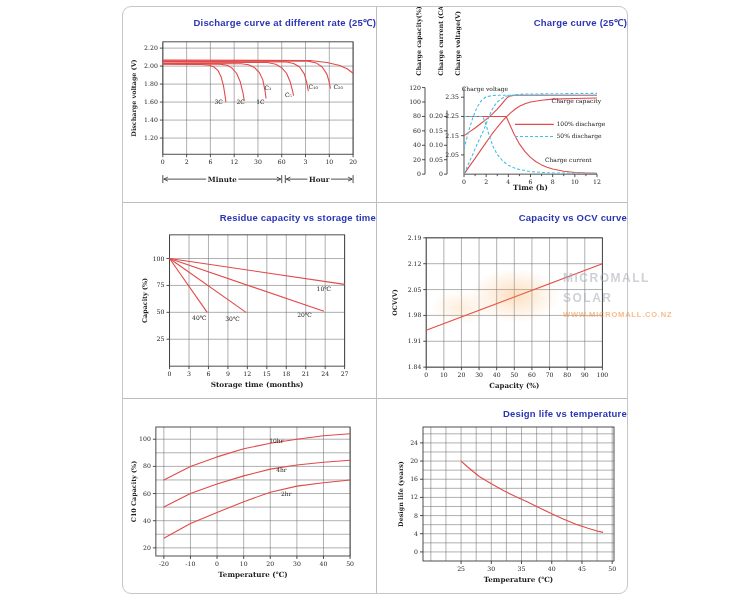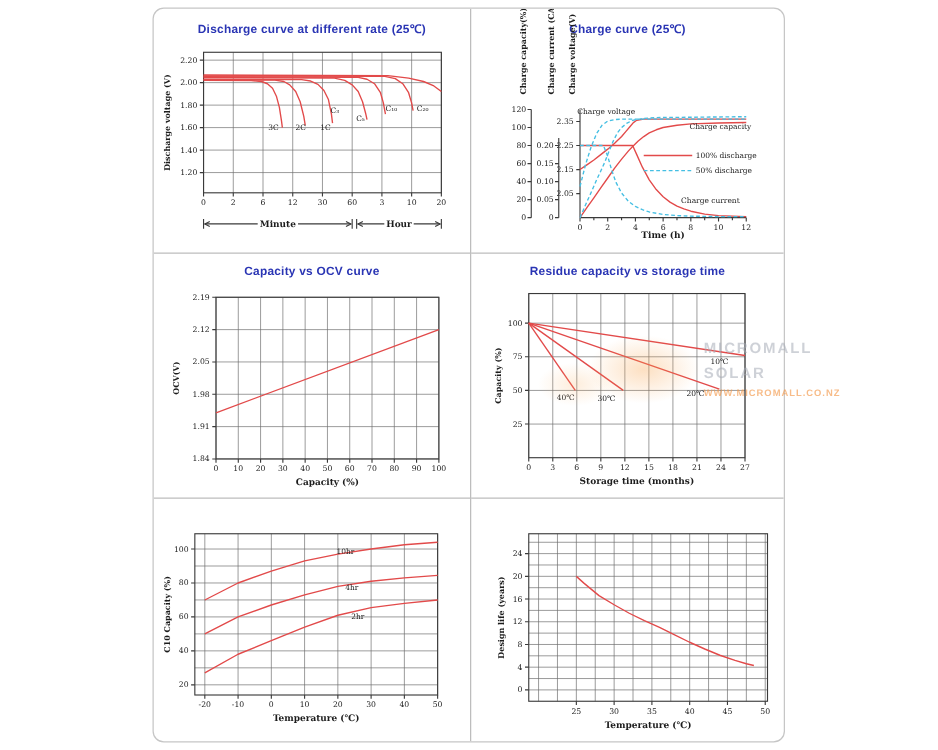--- a/index.html
+++ b/index.html
@@ -5,21 +5,21 @@
   html,body{margin:0;padding:0}
   body{width:750px;height:600px;background:#ffffff;position:relative;
        font-family:"Liberation Sans",sans-serif;overflow:hidden}
   .frame{position:absolute;left:122px;top:6px;width:506px;height:588px;
          background:#fff;border:1px solid #c6c6c6;border-radius:9px;
          display:grid;grid-template-columns:254px 250px;grid-template-rows:196px 196px 194px;
          overflow:hidden;box-sizing:border-box}
   .cell{position:relative;border-right:1px solid #bdbdbd;border-bottom:1px solid #bdbdbd}
   .cell:nth-child(2n){border-right:none}
   .cell:nth-child(5),.cell:nth-child(6){border-bottom:none}
-  .ctitle{position:absolute;top:9px;left:0;right:0;text-align:center;
+  .ctitle{position:absolute;top:9px;left:0;right:0;text-align:right;
           font-size:9.5px;font-weight:bold;color:#2a35b4;letter-spacing:.2px}
   svg.chart{position:absolute;left:0;top:0;width:100%;height:100%}
   .gl{stroke:#6e6e6e;stroke-width:.55}
   .ax{stroke:#3a3a3a;stroke-width:.9;fill:none}
   text{user-select:none}
   .tick{font-family:"DejaVu Serif",serif;font-size:6.2px;fill:#1c1c1c}
   .atitle{font-family:"DejaVu Serif",serif;font-size:7.2px;font-weight:bold;fill:#1c1c1c}
   .rtitle{font-family:"DejaVu Serif",serif;font-size:6.4px;font-weight:bold;fill:#1c1c1c}
   .clab{font-family:"DejaVu Serif",serif;font-size:6px;fill:#222}
   .watermark{position:absolute;left:563px;top:268px;z-index:5;pointer-events:none}
@@ -203,20 +203,82 @@
           <polyline points="87.0,168.0 91.4,157.8 95.9,147.7 100.3,137.6 104.7,128.1 107.0,123.0 110.3,114.3 113.6,106.4 116.9,99.8 120.3,95.5 124.7,91.9 129.1,89.7 136.9,88.3 148.0,87.5 220.0,86.8" fill="none" stroke="#45bfe3" stroke-width="1.1" stroke-linejoin="round" stroke-dasharray="3,2"></polyline>
           <text x="84.78333333333333" y="84.48" class="clab" text-anchor="start">Charge voltage</text>
           <text x="174.55833333333334" y="96.66000000000001" class="clab" text-anchor="start">Charge capacity</text>
           <text x="167.90833333333333" y="155.82" class="clab" text-anchor="start">Charge current</text>
           <line x1="137.98333333333332" y1="117.975" x2="176.77499999999998" y2="117.975" stroke="#e24a4a" stroke-width="1.1" stroke-dasharray="none"></line>
           <text x="179.54583333333335" y="119.975" class="clab" text-anchor="start">100% discharge</text>
           <line x1="137.98333333333332" y1="130.155" x2="176.77499999999998" y2="130.155" stroke="#45bfe3" stroke-width="1.1" stroke-dasharray="3,2"></line>
           <text x="179.54583333333335" y="132.155" class="clab" text-anchor="start">50% discharge</text>
           <text x="153.5" y="184" class="atitle" text-anchor="middle">Time (h)</text>
           <text transform="translate(83,69) rotate(-90)" class="rtitle" text-anchor="start">Charge voltage(V)</text>
+        </svg>
+    </div>
+    <div class="cell">
+      <div class="ctitle">Residue capacity vs storage time</div>
+      <svg class="chart" viewBox="0 0 250 196" preserveAspectRatio="none">
+          <g>
+            <line x1="46" y1="32" x2="46" y2="164" class="gl"></line>
+            <line x1="65.22222222222223" y1="32" x2="65.22222222222223" y2="164" class="gl"></line>
+            <line x1="84.44444444444444" y1="32" x2="84.44444444444444" y2="164" class="gl"></line>
+            <line x1="103.66666666666666" y1="32" x2="103.66666666666666" y2="164" class="gl"></line>
+            <line x1="122.88888888888889" y1="32" x2="122.88888888888889" y2="164" class="gl"></line>
+            <line x1="142.11111111111111" y1="32" x2="142.11111111111111" y2="164" class="gl"></line>
+            <line x1="161.33333333333331" y1="32" x2="161.33333333333331" y2="164" class="gl"></line>
+            <line x1="180.55555555555557" y1="32" x2="180.55555555555557" y2="164" class="gl"></line>
+            <line x1="199.77777777777777" y1="32" x2="199.77777777777777" y2="164" class="gl"></line>
+            <line x1="219" y1="32" x2="219" y2="164" class="gl"></line>
+            <line x1="46" y1="136.95081967213116" x2="219" y2="136.95081967213116" class="gl"></line>
+            <line x1="46" y1="109.90163934426229" x2="219" y2="109.90163934426229" class="gl"></line>
+            <line x1="46" y1="82.85245901639344" x2="219" y2="82.85245901639344" class="gl"></line>
+            <line x1="46" y1="55.803278688524586" x2="219" y2="55.803278688524586" class="gl"></line>
+          </g>
+          <rect x="46" y="32" width="173" height="132" class="ax"></rect>
+          <g>
+            <line x1="46" y1="164" x2="46" y2="167" class="ax"></line>
+            <text x="46" y="174" class="tick" text-anchor="middle">0</text>
+            <line x1="65.22222222222223" y1="164" x2="65.22222222222223" y2="167" class="ax"></line>
+            <text x="65.22222222222223" y="174" class="tick" text-anchor="middle">3</text>
+            <line x1="84.44444444444444" y1="164" x2="84.44444444444444" y2="167" class="ax"></line>
+            <text x="84.44444444444444" y="174" class="tick" text-anchor="middle">6</text>
+            <line x1="103.66666666666666" y1="164" x2="103.66666666666666" y2="167" class="ax"></line>
+            <text x="103.66666666666666" y="174" class="tick" text-anchor="middle">9</text>
+            <line x1="122.88888888888889" y1="164" x2="122.88888888888889" y2="167" class="ax"></line>
+            <text x="122.88888888888889" y="174" class="tick" text-anchor="middle">12</text>
+            <line x1="142.11111111111111" y1="164" x2="142.11111111111111" y2="167" class="ax"></line>
+            <text x="142.11111111111111" y="174" class="tick" text-anchor="middle">15</text>
+            <line x1="161.33333333333331" y1="164" x2="161.33333333333331" y2="167" class="ax"></line>
+            <text x="161.33333333333331" y="174" class="tick" text-anchor="middle">18</text>
+            <line x1="180.55555555555557" y1="164" x2="180.55555555555557" y2="167" class="ax"></line>
+            <text x="180.55555555555557" y="174" class="tick" text-anchor="middle">21</text>
+            <line x1="199.77777777777777" y1="164" x2="199.77777777777777" y2="167" class="ax"></line>
+            <text x="199.77777777777777" y="174" class="tick" text-anchor="middle">24</text>
+            <line x1="219" y1="164" x2="219" y2="167" class="ax"></line>
+            <text x="219" y="174" class="tick" text-anchor="middle">27</text>
+            <line x1="43" y1="55.803278688524586" x2="46" y2="55.803278688524586" class="ax"></line>
+            <text x="41" y="57.803278688524586" class="tick" text-anchor="end">100</text>
+            <line x1="43" y1="82.85245901639344" x2="46" y2="82.85245901639344" class="ax"></line>
+            <text x="41" y="84.85245901639344" class="tick" text-anchor="end">75</text>
+            <line x1="43" y1="109.90163934426229" x2="46" y2="109.90163934426229" class="ax"></line>
+            <text x="41" y="111.90163934426229" class="tick" text-anchor="end">50</text>
+            <line x1="43" y1="136.95081967213116" x2="46" y2="136.95081967213116" class="ax"></line>
+            <text x="41" y="138.95081967213116" class="tick" text-anchor="end">25</text>
+          </g>
+          <polyline points="46.0,55.8 83.2,109.9" fill="none" stroke="#e24a4a" stroke-width="1.1" stroke-linejoin="round" stroke-dasharray="none"></polyline>
+          <polyline points="46.0,55.8 121.6,109.9" fill="none" stroke="#e24a4a" stroke-width="1.1" stroke-linejoin="round" stroke-dasharray="none"></polyline>
+          <polyline points="46.0,55.8 198.5,108.8" fill="none" stroke="#e24a4a" stroke-width="1.1" stroke-linejoin="round" stroke-dasharray="none"></polyline>
+          <polyline points="46.0,55.8 219.0,81.8" fill="none" stroke="#e24a4a" stroke-width="1.1" stroke-linejoin="round" stroke-dasharray="none"></polyline>
+          <text x="75.47407407407408" y="117.47540983606558" class="clab" text-anchor="middle">40℃</text>
+          <text x="108.15185185185184" y="118.55737704918033" class="clab" text-anchor="middle">30℃</text>
+          <text x="179.27407407407406" y="114.22950819672131" class="clab" text-anchor="middle">20℃</text>
+          <text x="198.4962962962963" y="88.26229508196721" class="clab" text-anchor="middle">10℃</text>
+          <text x="132.5" y="185" class="atitle" text-anchor="middle">Storage time (months)</text>
+          <text transform="translate(24,98) rotate(-90)" class="rtitle" text-anchor="middle">Capacity (%)</text>
         </svg>
     </div>
     <div class="cell">
       <div class="ctitle">Capacity vs OCV curve</div>
       <svg class="chart" viewBox="0 0 254 196" preserveAspectRatio="none">
           <g>
             <line x1="50" y1="35" x2="50" y2="165" class="gl"></line>
             <line x1="67.9" y1="35" x2="67.9" y2="165" class="gl"></line>
             <line x1="85.80000000000001" y1="35" x2="85.80000000000001" y2="165" class="gl"></line>
             <line x1="103.69999999999999" y1="35" x2="103.69999999999999" y2="165" class="gl"></line>
@@ -270,82 +332,20 @@
             <text x="45" y="141.00000000000006" class="tick" text-anchor="end">1.91</text>
             <line x1="47" y1="165" x2="50" y2="165" class="ax"></line>
             <text x="45" y="167" class="tick" text-anchor="end">1.84</text>
           </g>
           <polyline points="50.0,127.9 229.0,61.0" fill="none" stroke="#e24a4a" stroke-width="1.1" stroke-linejoin="round" stroke-dasharray="none"></polyline>
           <text x="139.5" y="186" class="atitle" text-anchor="middle">Capacity (%)</text>
           <text transform="translate(20,100) rotate(-90)" class="rtitle" text-anchor="middle">OCV(V)</text>
         </svg>
     </div>
     <div class="cell">
-      <div class="ctitle">Residue capacity vs storage time</div>
-      <svg class="chart" viewBox="0 0 250 196" preserveAspectRatio="none">
-          <g>
-            <line x1="46" y1="32" x2="46" y2="164" class="gl"></line>
-            <line x1="65.22222222222223" y1="32" x2="65.22222222222223" y2="164" class="gl"></line>
-            <line x1="84.44444444444444" y1="32" x2="84.44444444444444" y2="164" class="gl"></line>
-            <line x1="103.66666666666666" y1="32" x2="103.66666666666666" y2="164" class="gl"></line>
-            <line x1="122.88888888888889" y1="32" x2="122.88888888888889" y2="164" class="gl"></line>
-            <line x1="142.11111111111111" y1="32" x2="142.11111111111111" y2="164" class="gl"></line>
-            <line x1="161.33333333333331" y1="32" x2="161.33333333333331" y2="164" class="gl"></line>
-            <line x1="180.55555555555557" y1="32" x2="180.55555555555557" y2="164" class="gl"></line>
-            <line x1="199.77777777777777" y1="32" x2="199.77777777777777" y2="164" class="gl"></line>
-            <line x1="219" y1="32" x2="219" y2="164" class="gl"></line>
-            <line x1="46" y1="136.95081967213116" x2="219" y2="136.95081967213116" class="gl"></line>
-            <line x1="46" y1="109.90163934426229" x2="219" y2="109.90163934426229" class="gl"></line>
-            <line x1="46" y1="82.85245901639344" x2="219" y2="82.85245901639344" class="gl"></line>
-            <line x1="46" y1="55.803278688524586" x2="219" y2="55.803278688524586" class="gl"></line>
-          </g>
-          <rect x="46" y="32" width="173" height="132" class="ax"></rect>
-          <g>
-            <line x1="46" y1="164" x2="46" y2="167" class="ax"></line>
-            <text x="46" y="174" class="tick" text-anchor="middle">0</text>
-            <line x1="65.22222222222223" y1="164" x2="65.22222222222223" y2="167" class="ax"></line>
-            <text x="65.22222222222223" y="174" class="tick" text-anchor="middle">3</text>
-            <line x1="84.44444444444444" y1="164" x2="84.44444444444444" y2="167" class="ax"></line>
-            <text x="84.44444444444444" y="174" class="tick" text-anchor="middle">6</text>
-            <line x1="103.66666666666666" y1="164" x2="103.66666666666666" y2="167" class="ax"></line>
-            <text x="103.66666666666666" y="174" class="tick" text-anchor="middle">9</text>
-            <line x1="122.88888888888889" y1="164" x2="122.88888888888889" y2="167" class="ax"></line>
-            <text x="122.88888888888889" y="174" class="tick" text-anchor="middle">12</text>
-            <line x1="142.11111111111111" y1="164" x2="142.11111111111111" y2="167" class="ax"></line>
-            <text x="142.11111111111111" y="174" class="tick" text-anchor="middle">15</text>
-            <line x1="161.33333333333331" y1="164" x2="161.33333333333331" y2="167" class="ax"></line>
-            <text x="161.33333333333331" y="174" class="tick" text-anchor="middle">18</text>
-            <line x1="180.55555555555557" y1="164" x2="180.55555555555557" y2="167" class="ax"></line>
-            <text x="180.55555555555557" y="174" class="tick" text-anchor="middle">21</text>
-            <line x1="199.77777777777777" y1="164" x2="199.77777777777777" y2="167" class="ax"></line>
-            <text x="199.77777777777777" y="174" class="tick" text-anchor="middle">24</text>
-            <line x1="219" y1="164" x2="219" y2="167" class="ax"></line>
-            <text x="219" y="174" class="tick" text-anchor="middle">27</text>
-            <line x1="43" y1="55.803278688524586" x2="46" y2="55.803278688524586" class="ax"></line>
-            <text x="41" y="57.803278688524586" class="tick" text-anchor="end">100</text>
-            <line x1="43" y1="82.85245901639344" x2="46" y2="82.85245901639344" class="ax"></line>
-            <text x="41" y="84.85245901639344" class="tick" text-anchor="end">75</text>
-            <line x1="43" y1="109.90163934426229" x2="46" y2="109.90163934426229" class="ax"></line>
-            <text x="41" y="111.90163934426229" class="tick" text-anchor="end">50</text>
-            <line x1="43" y1="136.95081967213116" x2="46" y2="136.95081967213116" class="ax"></line>
-            <text x="41" y="138.95081967213116" class="tick" text-anchor="end">25</text>
-          </g>
-          <polyline points="46.0,55.8 83.2,109.9" fill="none" stroke="#e24a4a" stroke-width="1.1" stroke-linejoin="round" stroke-dasharray="none"></polyline>
-          <polyline points="46.0,55.8 121.6,109.9" fill="none" stroke="#e24a4a" stroke-width="1.1" stroke-linejoin="round" stroke-dasharray="none"></polyline>
-          <polyline points="46.0,55.8 198.5,108.8" fill="none" stroke="#e24a4a" stroke-width="1.1" stroke-linejoin="round" stroke-dasharray="none"></polyline>
-          <polyline points="46.0,55.8 219.0,81.8" fill="none" stroke="#e24a4a" stroke-width="1.1" stroke-linejoin="round" stroke-dasharray="none"></polyline>
-          <text x="75.47407407407408" y="117.47540983606558" class="clab" text-anchor="middle">40℃</text>
-          <text x="108.15185185185184" y="118.55737704918033" class="clab" text-anchor="middle">30℃</text>
-          <text x="179.27407407407406" y="114.22950819672131" class="clab" text-anchor="middle">20℃</text>
-          <text x="198.4962962962963" y="88.26229508196721" class="clab" text-anchor="middle">10℃</text>
-          <text x="132.5" y="185" class="atitle" text-anchor="middle">Storage time (months)</text>
-          <text transform="translate(24,98) rotate(-90)" class="rtitle" text-anchor="middle">Capacity (%)</text>
-        </svg>
-    </div>
-    <div class="cell">
       <svg class="chart" viewBox="0 0 254 194" preserveAspectRatio="none">
           <g>
             <line x1="41.013698630136986" y1="28" x2="41.013698630136986" y2="157" class="gl"></line>
             <line x1="67.72602739726028" y1="28" x2="67.72602739726028" y2="157" class="gl"></line>
             <line x1="94.43835616438355" y1="28" x2="94.43835616438355" y2="157" class="gl"></line>
             <line x1="121.15068493150685" y1="28" x2="121.15068493150685" y2="157" class="gl"></line>
             <line x1="147.86301369863014" y1="28" x2="147.86301369863014" y2="157" class="gl"></line>
             <line x1="174.57534246575344" y1="28" x2="174.57534246575344" y2="157" class="gl"></line>
             <line x1="201.2876712328767" y1="28" x2="201.2876712328767" y2="157" class="gl"></line>
             <line x1="228" y1="28" x2="228" y2="157" class="gl"></line>
@@ -392,20 +392,21 @@
           <polyline points="41.0,108.1 67.7,94.5 94.4,85.0 121.2,76.9 147.9,70.1 174.6,66.0 201.3,63.3 228.0,61.3" fill="none" stroke="#e24a4a" stroke-width="1.1" stroke-linejoin="round" stroke-dasharray="none"></polyline>
           <polyline points="41.0,139.3 67.7,124.4 94.4,113.5 121.2,102.7 147.9,93.2 174.6,87.1 201.3,83.7 228.0,81.0" fill="none" stroke="#e24a4a" stroke-width="1.1" stroke-linejoin="round" stroke-dasharray="none"></polyline>
           <text x="154.00684931506848" y="44.29473684210525" class="clab" text-anchor="middle">10hr</text>
           <text x="159.08219178082192" y="72.81052631578947" class="clab" text-anchor="middle">4hr</text>
           <text x="163.8904109589041" y="96.57368421052632" class="clab" text-anchor="middle">2hr</text>
           <text x="130.5" y="178" class="atitle" text-anchor="middle">Temperature (℃)</text>
           <text transform="translate(13,92.5) rotate(-90)" class="rtitle" text-anchor="middle">C10 Capacity (%)</text>
         </svg>
     </div>
     <div class="cell">
+      <div class="ctitle">Design life vs temperature</div>
       <svg class="chart" viewBox="0 0 250 194" preserveAspectRatio="none">
           <g>
             <line x1="53.857594936708864" y1="28" x2="53.857594936708864" y2="162" class="gl"></line>
             <line x1="68.96835443037975" y1="28" x2="68.96835443037975" y2="162" class="gl"></line>
             <line x1="84.07911392405063" y1="28" x2="84.07911392405063" y2="162" class="gl"></line>
             <line x1="99.18987341772153" y1="28" x2="99.18987341772153" y2="162" class="gl"></line>
             <line x1="114.30063291139241" y1="28" x2="114.30063291139241" y2="162" class="gl"></line>
             <line x1="129.41139240506328" y1="28" x2="129.41139240506328" y2="162" class="gl"></line>
             <line x1="144.5221518987342" y1="28" x2="144.5221518987342" y2="162" class="gl"></line>
             <line x1="159.63291139240508" y1="28" x2="159.63291139240508" y2="162" class="gl"></line>

